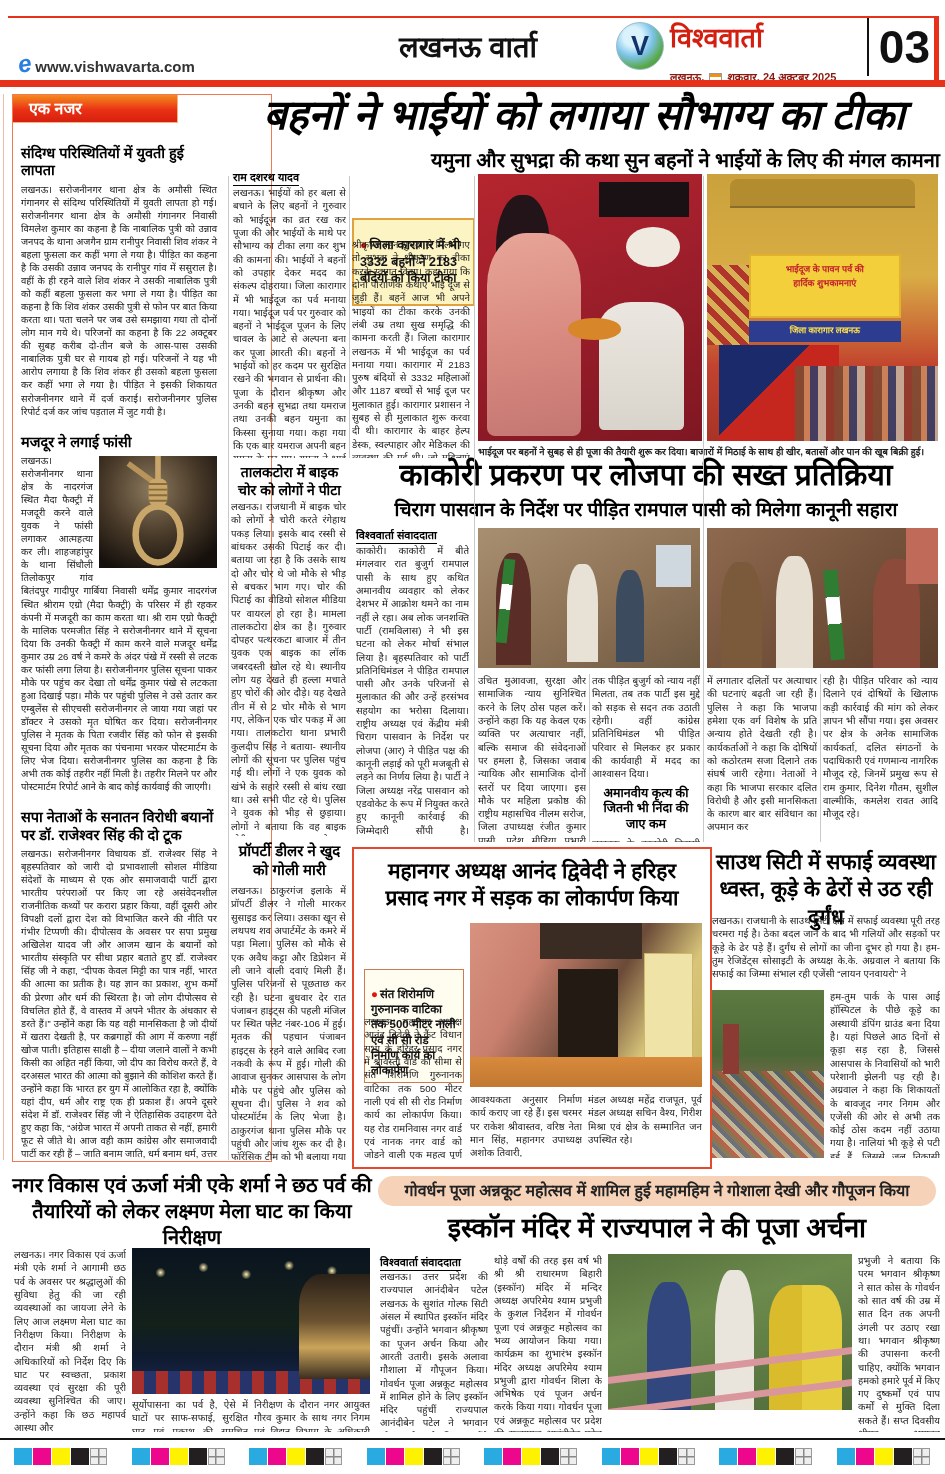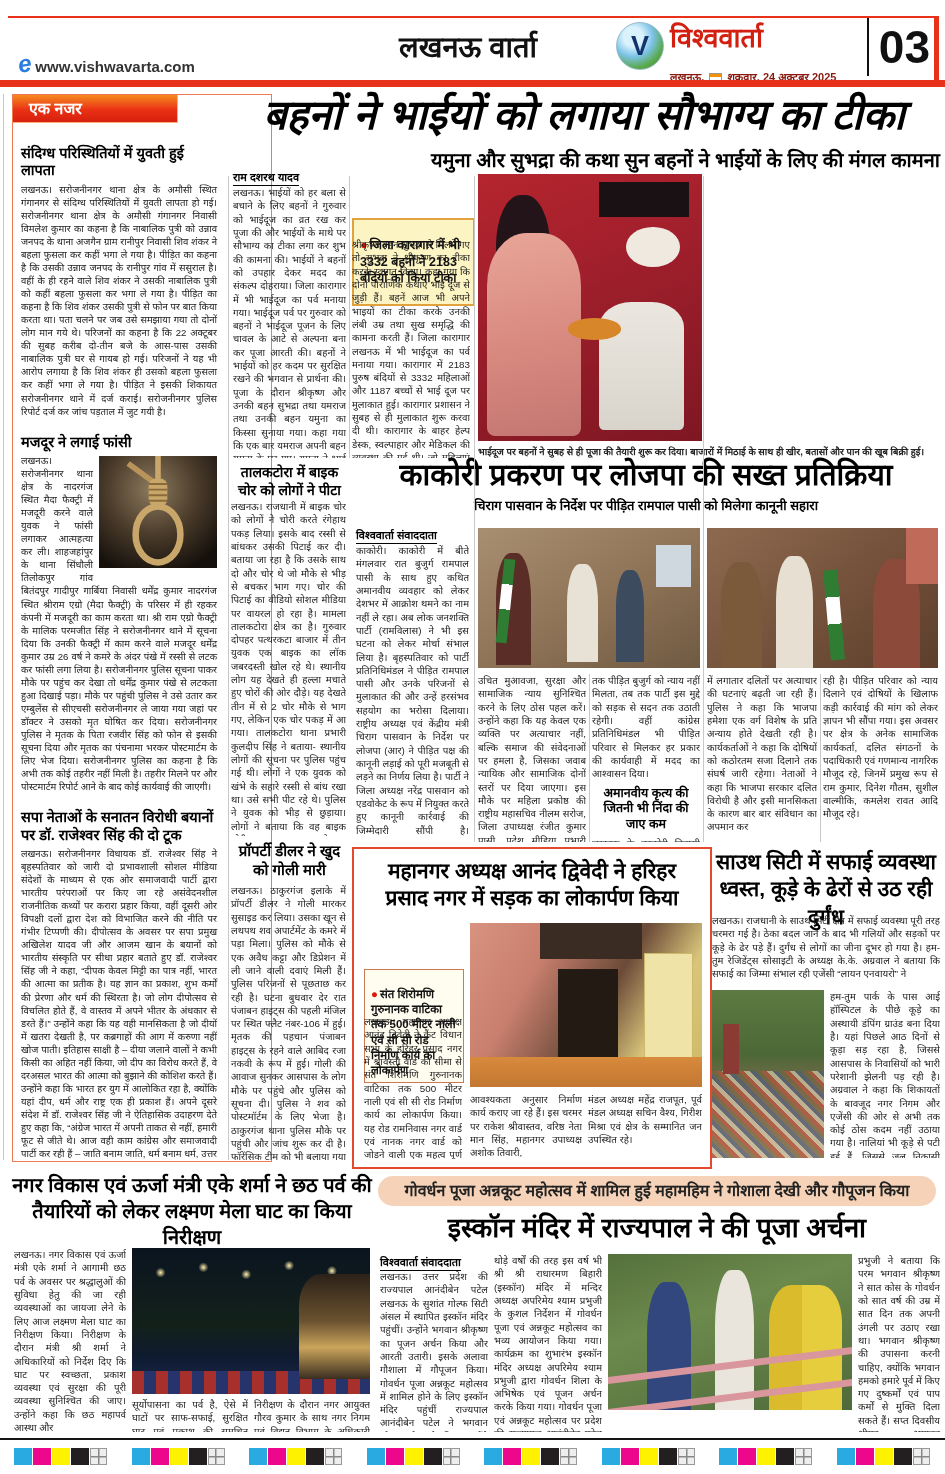--- a/index.html
+++ b/index.html
@@ -118,27 +118,38 @@
 
   <div class="photo" style="left:478px;top:174px;width:224px;height:267px;background:linear-gradient(160deg,#b5252e 0%,#a01f2c 40%,#7e1722 100%);">
     <div class="abs" style="right:6%;top:3%;width:40%;height:13%;background:#191114;"></div>
     <div class="abs" style="left:8%;top:8%;width:24%;height:42%;background:#221419;border-radius:50% 50% 45% 60%;"></div>
     <div class="abs" style="left:4%;top:22%;width:42%;height:76%;background:linear-gradient(170deg,#e8a598 0%,#d8897f 55%,#c47672 100%);border-radius:42% 42% 8% 8% / 26% 26% 4% 4%;"></div>
     <div class="abs" style="right:10%;top:20%;width:24%;height:15%;background:#efe9e0;border-radius:50%;"></div>
     <div class="abs" style="right:8%;bottom:4%;width:38%;height:48%;background:linear-gradient(180deg,#ebe7e0,#d9d4cb);border-radius:38% 38% 6% 6% / 20% 20% 4% 4%;"></div>
     <div class="abs" style="left:40%;top:54%;width:24%;height:8%;background:#d8862a;border-radius:50%;"></div>
   </div>
 
+  <div class="photo" style="left:707px;top:174px;width:231px;height:267px;background:linear-gradient(180deg,#caa13c 0%,#d9ad45 38%,#c2432e 72%,#a83326 100%);">
+    <div class="abs" style="left:10%;top:2%;width:80%;height:10%;background:#b28c2e;border-radius:8px 8px 0 0;border-bottom:2px solid #8a6d2a;"></div>
+    <div class="abs" style="left:0;top:34%;width:18%;height:30%;background:repeating-linear-gradient(45deg,#b0352a 0 6px,#d7b055 6px 12px);"></div>
+    <div class="abs" style="left:18%;top:30%;width:66%;height:24%;background:#f2cf3b;border:2px solid #e2b22e;text-align:center;color:#c3202b;font-weight:bold;font-size:9px;line-height:1.6;padding-top:6px;box-sizing:border-box;">
+      <div>भाईदूज के पावन पर्व की</div>
+      <div>हार्दिक शुभकामनाएं</div>
+    </div>
+    <div class="abs" style="left:18%;top:55%;width:66%;height:8%;background:#2c3d8f;color:#ffe14d;font-size:8.5px;font-weight:bold;text-align:center;line-height:2.2;">जिला कारागार लखनऊ</div>
+    <div class="abs" style="left:5%;top:64%;width:52%;height:36%;background:linear-gradient(135deg,#1b2a6b 42%,#c5271f 42%);"></div>
+    <div class="abs" style="left:38%;bottom:0;width:62%;height:28%;background:repeating-linear-gradient(90deg,#7a4d33 0 9px,#ce8d5f 9px 15px,#30406b 15px 23px,#c7b9a5 23px 31px,#8c3b2e 31px 39px);opacity:.85;"></div>
+  </div>
   <div class="cap" style="left:478px;top:445px;width:460px;">भाईदूज पर बहनों ने सुबह से ही  पूजा की तैयारी शुरू कर दिया। बाजारों  में मिठाई के साथ ही खीर, बतासों और  पान की खूब बिक्री हुई।</div>
 
   <div class="hl" style="left:231px;top:464px;width:117px;font-size:14px;line-height:1.25;">तालकटोरा में बाइक चोर को लोगों ने पीटा</div>
   <div class="col" style="left:231px;top:500px;width:115px;height:336px;">लखनऊ। राजधानी में बाइक चोर को लोगों ने चोरी करते रंगेहाथ पकड़ लिया। इसके बाद रस्सी से बांधकर उसकी पिटाई कर दी। बताया जा रहा है कि उसके साथ दो और चोर थे जो मौके से भीड़ से बचकर भाग गए। चोर की पिटाई का वीडियो सोशल मीडिया पर वायरल हो रहा है। मामला तालकटोरा क्षेत्र का है। गुरुवार दोपहर पत्थरकटा बाजार में तीन युवक एक बाइक का लॉक जबरदस्ती खोल रहे थे। स्थानीय लोग यह देखते ही हल्ला मचाते हुए चोरों की ओर दौड़े। यह देखते तीन में से 2 चोर मौके से भाग गए, लेकिन एक चोर पकड़ में आ गया। तालकटोरा थाना प्रभारी कुलदीप सिंह ने बताया- स्थानीय लोगों की सूचना पर पुलिस पहुंच गई थी। लोगों ने एक युवक को खंभे के सहारे रस्सी से बांध रखा था। उसे सभी पीट रहे थे। पुलिस ने युवक को भीड़ से छुड़ाया। लोगों ने बताया कि वह बाइक चोरी कर रहा था। पकड़े गए युवक की पहचान मशादतगंज निवासी आशु के रूप में हुई है। पुलिस ने उसके खिलाफ मुकदमा दर्ज कर लिया है और फरार दो अन्य आरोपियों की तलाश की जा रही है। तालकटोरा इंस्पेक्टर ने बताया कि वायरल वीडियो एक दिन पुराना है। मामले में विधिक कार्रवाई की जा रही है और चोरी में शामिल सभी आरोपियों की पहचान कर गिरफ्तारी के प्रयास जारी हैं।</div>
 
   <div class="hl" style="left:352px;top:458px;width:588px;font-size:30px;line-height:1.1;">काकोरी प्रकरण पर लोजपा की सख्त प्रतिक्रिया</div>
-  <div class="hl" style="left:352px;top:496px;width:588px;font-size:13px;font-weight:bold;text-align:center;">चिराग पासवान के निर्देश पर पीड़ित रामपाल पासी को मिलेगा कानूनी सहारा</div>
+  <div class="hl" style="left:352px;top:496px;width:588px;font-size:19px;font-weight:bold;text-align:center;">चिराग पासवान के निर्देश पर पीड़ित रामपाल पासी को मिलेगा कानूनी सहारा</div>
   <div class="byline" style="left:356px;top:527px;">विश्ववार्ता संवाददाता</div>
   <div class="col" style="left:356px;top:544px;width:113px;height:294px;">काकोरी। काकोरी में बीते मंगलवार रात बुजुर्ग रामपाल पासी के साथ हुए कथित अमानवीय व्यवहार को लेकर देशभर में आक्रोश थमने का नाम नहीं ले रहा। अब लोक जनशक्ति पार्टी (रामविलास) ने भी इस घटना को लेकर मोर्चा संभाल लिया है। बृहस्पतिवार को पार्टी प्रतिनिधिमंडल ने पीड़ित रामपाल पासी और उनके परिजनों से मुलाकात की और उन्हें हरसंभव सहयोग का भरोसा दिलाया। राष्ट्रीय अध्यक्ष एवं केंद्रीय मंत्री चिराग पासवान के निर्देश पर लोजपा (आर) ने पीड़ित पक्ष की कानूनी लड़ाई को पूरी मजबूती से लड़ने का निर्णय लिया है। पार्टी ने जिला अध्यक्ष नरेंद्र पासवान को एडवोकेट के रूप में नियुक्त करते हुए कानूनी कार्रवाई की जिम्मेदारी सौंपी है। प्रतिनिधिमंडल ने बताया कि लोजपा (आर) पीड़ित परिवार के साथ तन, मन और धन से खड़ी है और न्याय दिलाने के लिए किसी भी स्तर पर पीछे नहीं हटेगी। पार्टी नेताओं ने मंत्री चिराग पासवान से आग्रह किया है कि वे मुख्यमंत्री योगी आदित्यनाथ से मुलाकात कर पीड़ित को</div>
 
   <div class="photo" style="left:478px;top:528px;width:222px;height:140px;background:linear-gradient(150deg,#a98f72 0%,#8d7256 55%,#6f5a42 100%);">
     <div class="abs" style="left:8%;top:18%;width:16%;height:80%;background:#5a2d26;border-radius:40% 40% 0 0;"></div>
     <div class="abs" style="left:10%;top:22%;width:5%;height:60%;background:linear-gradient(180deg,#2e7d32 0 30%,#fff 30% 60%,#2e7d32 60%);transform:rotate(6deg);"></div>
     <div class="abs" style="left:40%;top:26%;width:14%;height:70%;background:#e8e2d6;border-radius:40% 40% 0 0;"></div>
     <div class="abs" style="left:62%;top:30%;width:13%;height:66%;background:#3c4b5e;border-radius:40% 40% 0 0;"></div>
     <div class="abs" style="right:4%;top:12%;width:16%;height:30%;background:#cfd8de;"></div>
   </div>

